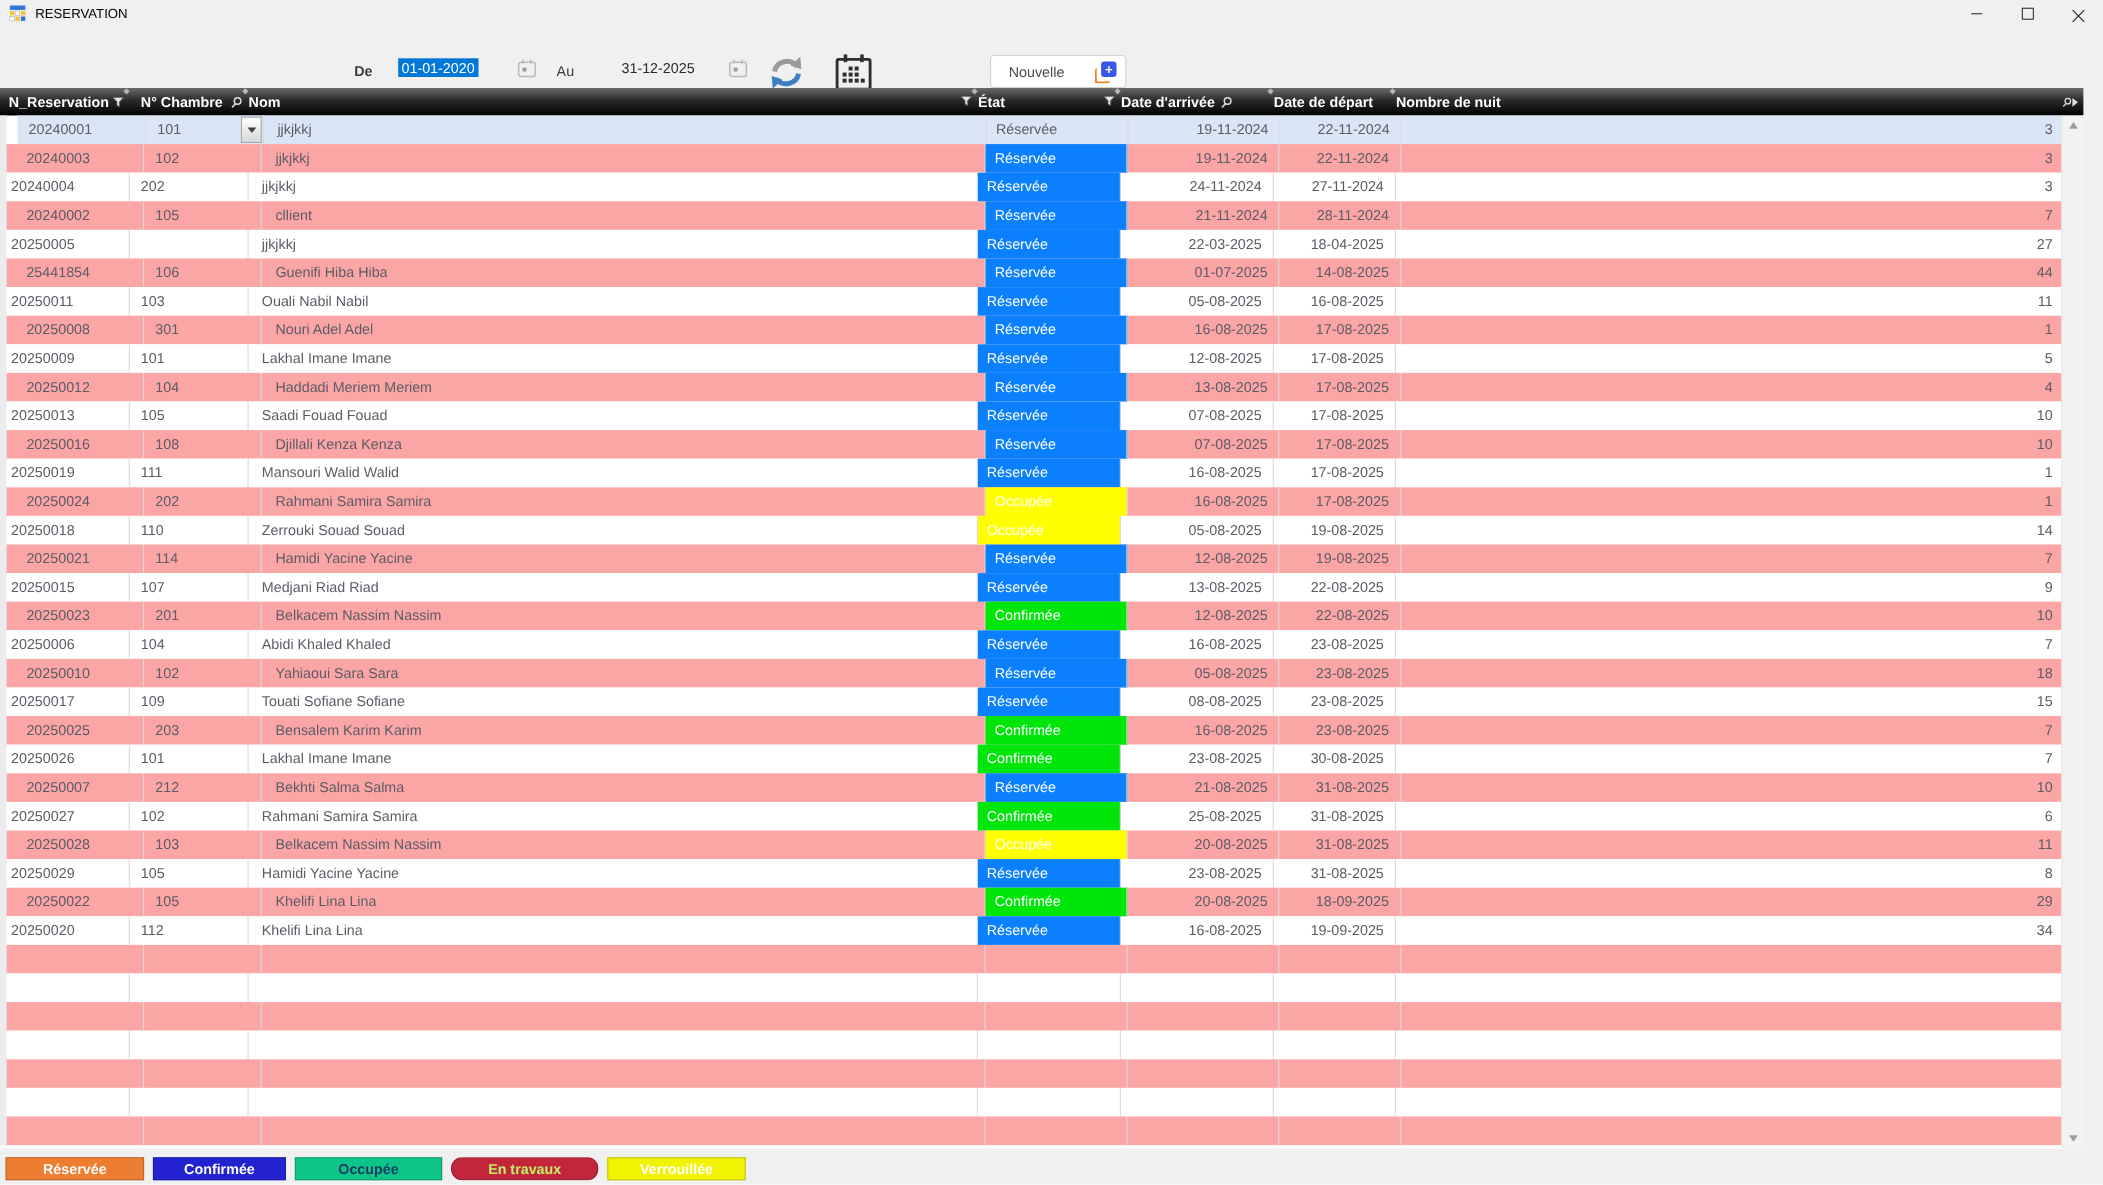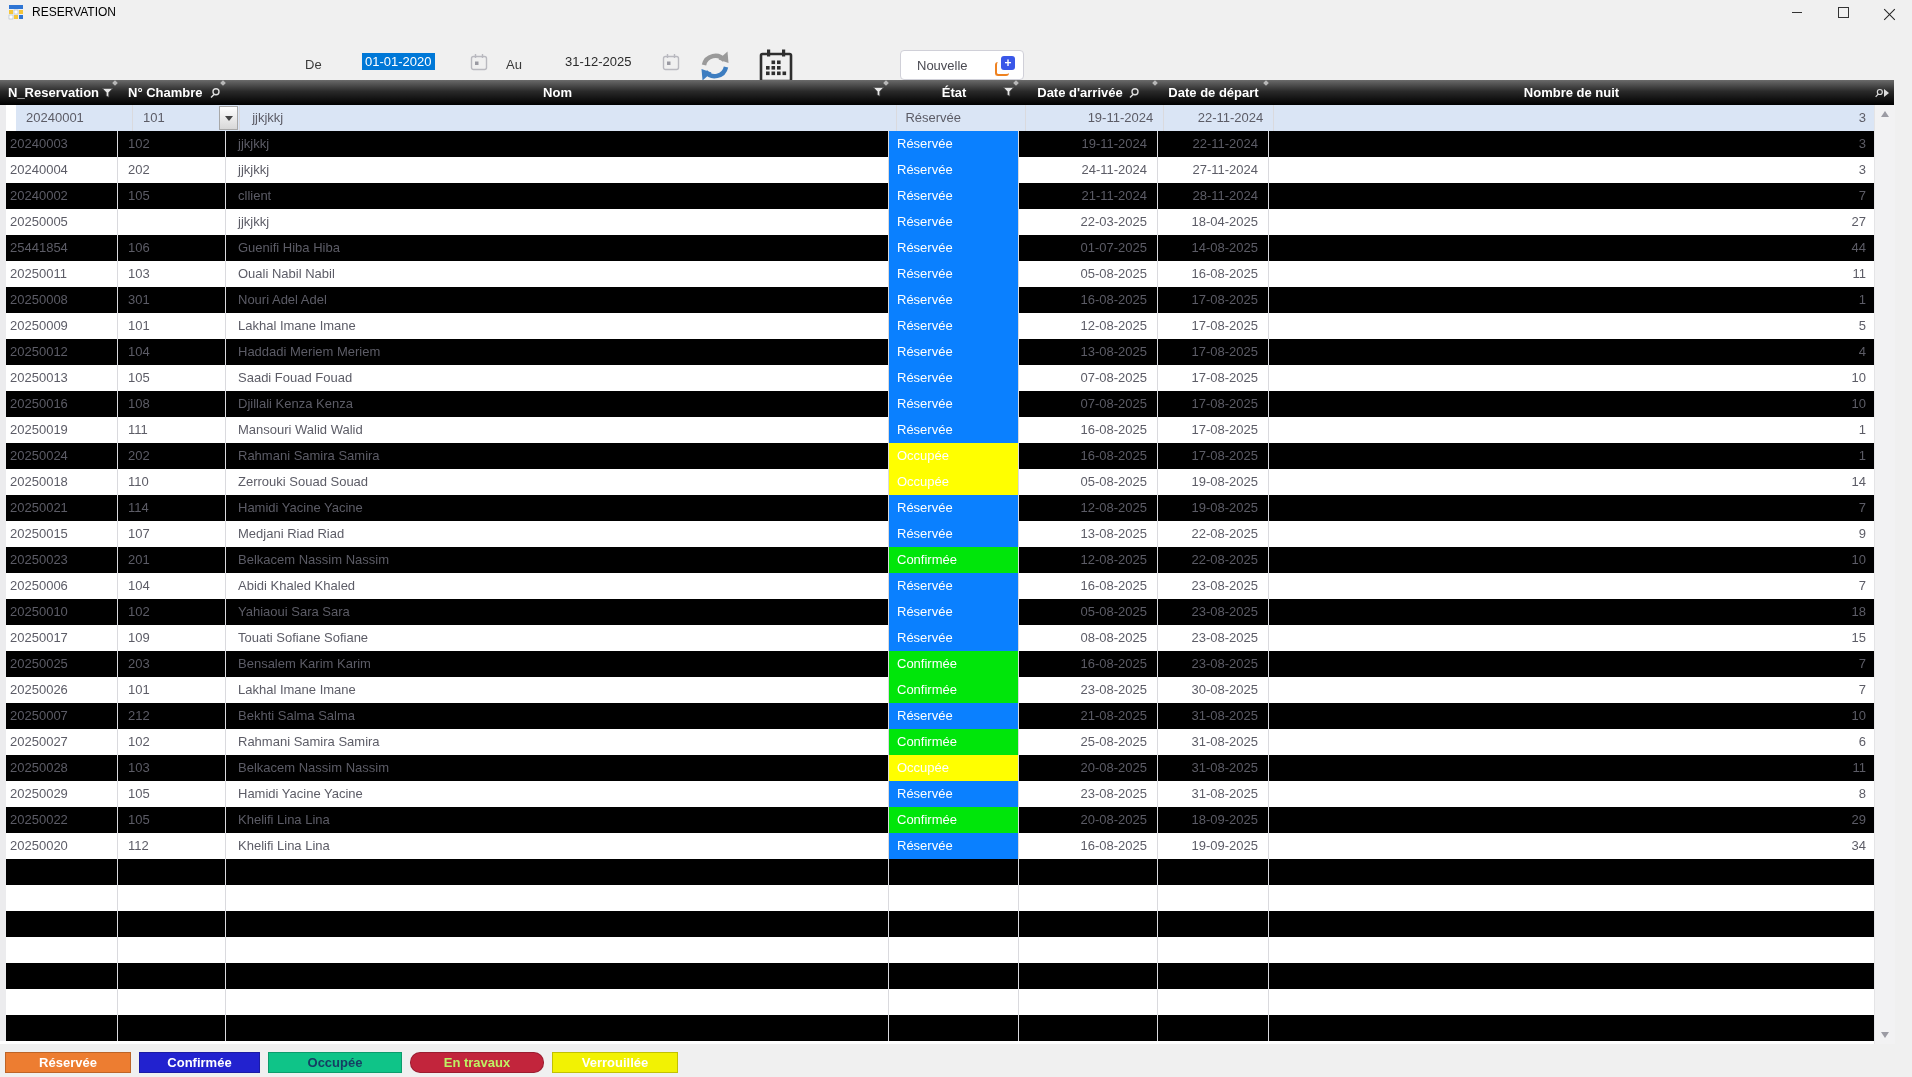--- a/index.html
+++ b/index.html
@@ -35,31 +35,31 @@
                 border-left:2.5px solid #ef8220;border-bottom:2.5px solid #ef8220;border-radius:3px 0 3px 3px;}
   .plus-sq{position:absolute;right:0;top:0;width:14px;height:14px;background:#3a57e8;border-radius:3px;
            color:#fff;font-size:12px;font-weight:bold;line-height:14px;text-align:center;}
 
   
   .gridwrap{position:absolute;left:0;top:80px;width:1894px;height:964px;background:#fff;}
   .ghead{position:absolute;left:0;top:0;width:1894px;height:25px;display:flex;
          background:linear-gradient(180deg,#6a6a6a 0%,#2a2a2a 45%,#000 100%);
          color:#fff;font-size:13px;font-weight:bold;}
   .hcell{position:relative;display:flex;align-items:center;height:25px;box-sizing:border-box;white-space:nowrap;overflow:hidden;}
-  .hcell.center{justify-content:center;}
+  .hcell.center{}
   .sortmark{position:absolute;top:1px;right:1px;width:4px;height:4px;background:#cfcfcf;transform:rotate(45deg);opacity:.8;}
   .h-right-ic{position:absolute;right:5px;top:7px;}
   .c1{width:118px;} .c2{width:108px;} .c3{width:663px;} .c4{width:130px;}
   .c5{width:139px;} .c6{width:111px;} .c7{width:605px;} .hs{width:20px;}
   .hcell.c1{padding-left:8px;} .hcell.c2{padding-left:10px;align-items:center;}
   .tri-right{width:0;height:0;border-top:4px solid transparent;border-bottom:4px solid transparent;border-left:5px solid #ddd;}
 
   .gbody{position:absolute;left:0;top:25px;width:1874px;}
   .tr{display:flex;height:26px;background:#fff;font-size:13px;color:#5c5c66;}
-  .tr.alt{background:#000000;}
+  .tr.alt{background:#fca5a5;padding-left:14px;}
   .tr.selected{background:#dae5f5;margin-left:16px;}
   .td{box-sizing:border-box;height:26px;line-height:26px;border-right:1px solid #dadade;
       white-space:nowrap;overflow:hidden;position:relative;}
   .td.c1{padding-left:10px;} .td.c2{padding-left:10px;} .td.c3{padding-left:12px;}
   .td.c4{padding-left:8px;}
   .td.c5,.td.c6{text-align:right;padding-right:10px;}
   .td.c7{text-align:right;padding-right:8px;border-right:none;}
   .combo{display:none;position:absolute;right:1px;top:1px;bottom:1px;width:17px;
          background:linear-gradient(#fefefe,#d8d8d8);border:1px solid #a8a8a8;
          align-items:center;justify-content:center;}
@@ -101,21 +101,21 @@
       <div class="capbtn">
           <span class="ico-max"></span>
         </div>
       <div class="capbtn">
           <span class="ico-close"></span>
         </div>
     </div>
   </div>
 
   <div class="toolbar">
-    <span class="tlabel" style="left:305px;">De</span>
+    <span class="tlabel" style="left:322px;font-weight:bold;">De</span>
     <span class="dateval" style="left:362px;"><span class="selected-text">01-01-2020</span></span>
     <span class="calbtn" style="left:470px;">
       <svg width="19" height="19" viewBox="0 0 19 19">
         <rect x="1.5" y="3.5" width="15" height="13" rx="2" fill="none" stroke="#b9b9bf" stroke-width="1.4"></rect>
         <line x1="5.5" y1="1" x2="5.5" y2="5" stroke="#b9b9bf" stroke-width="1.4"></line>
         <line x1="12.5" y1="1" x2="12.5" y2="5" stroke="#b9b9bf" stroke-width="1.4"></line>
         <rect x="5" y="8.5" width="3.5" height="3.5" fill="#9a9aa2"></rect>
       </svg>
     </span>
     <span class="tlabel" style="left:506px;">Au</span>

